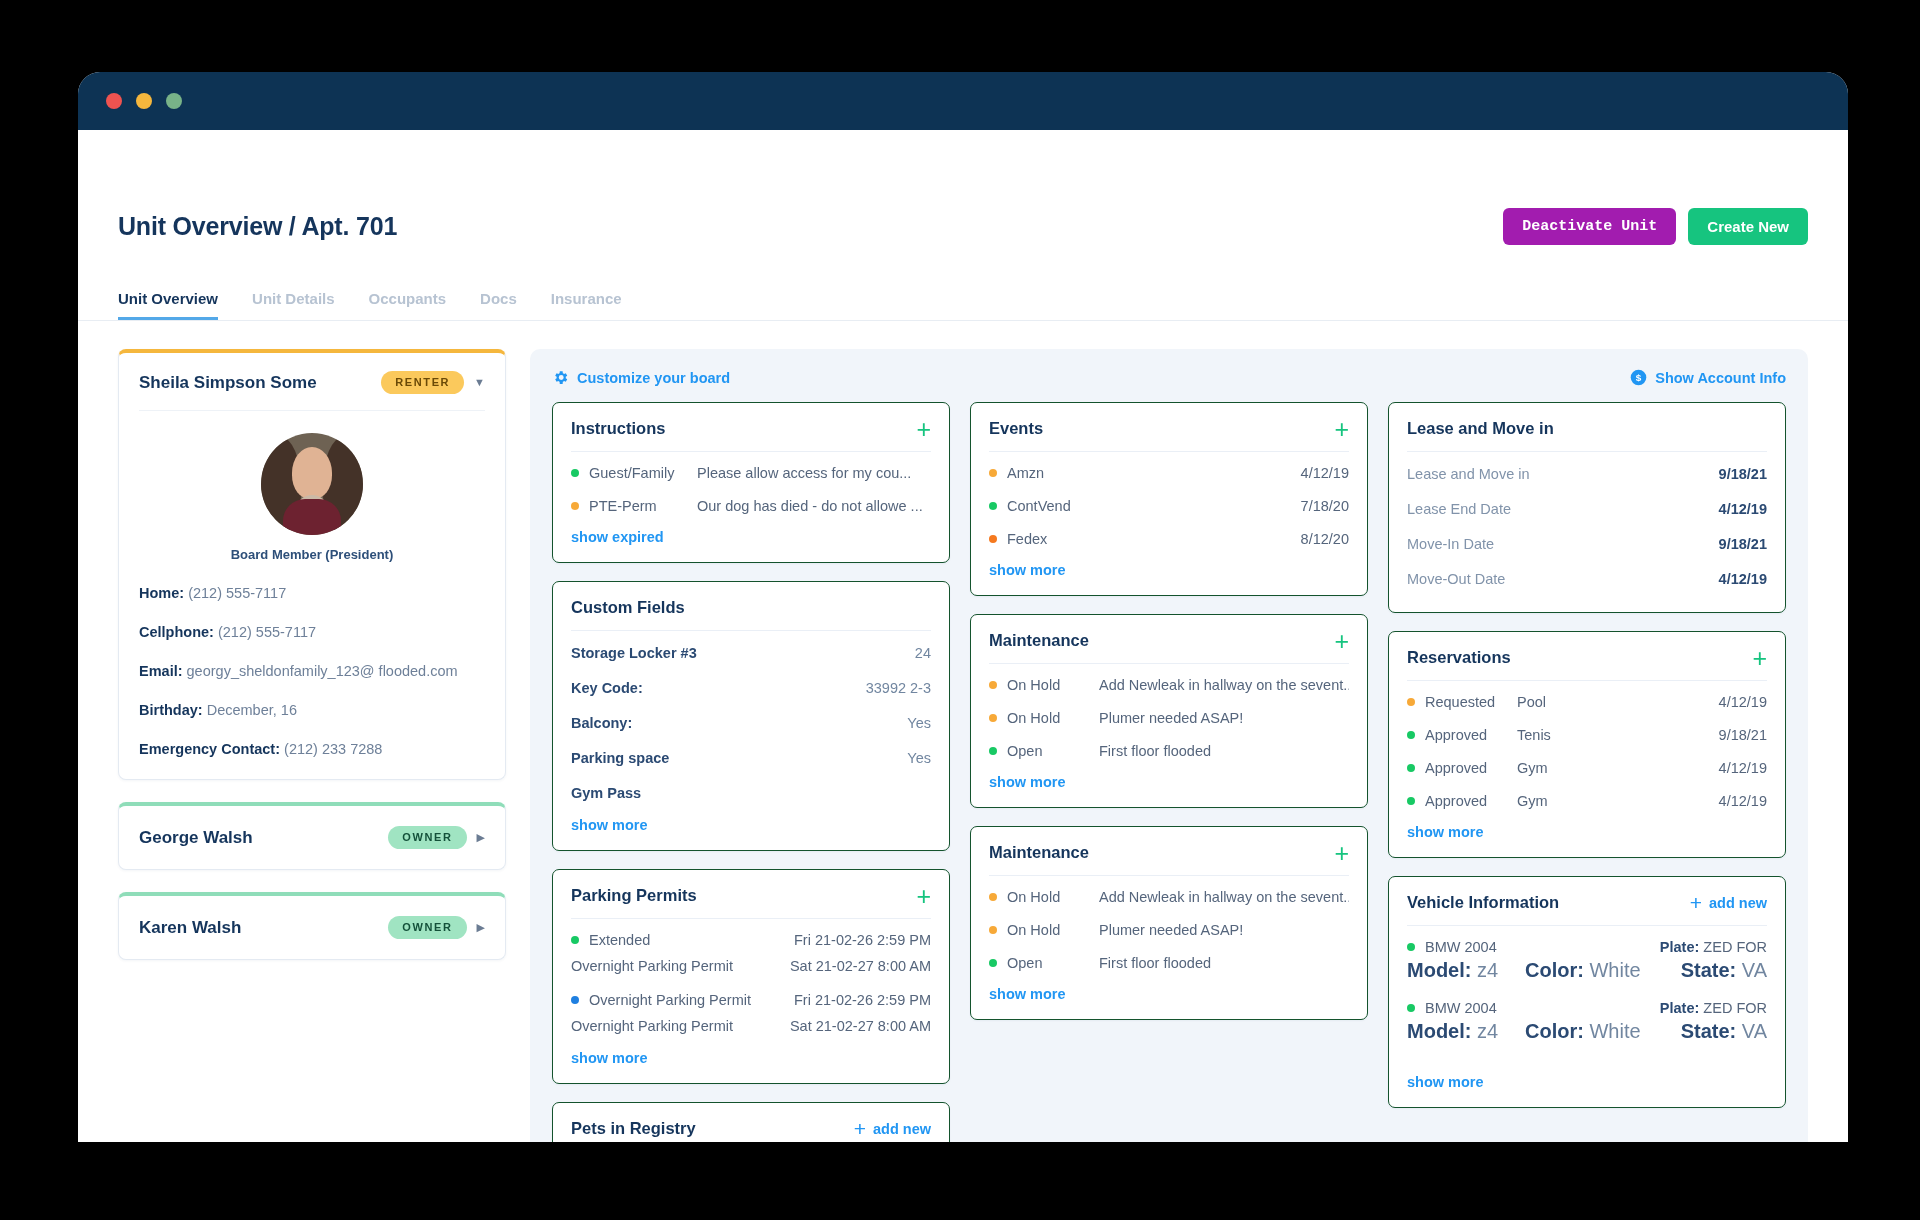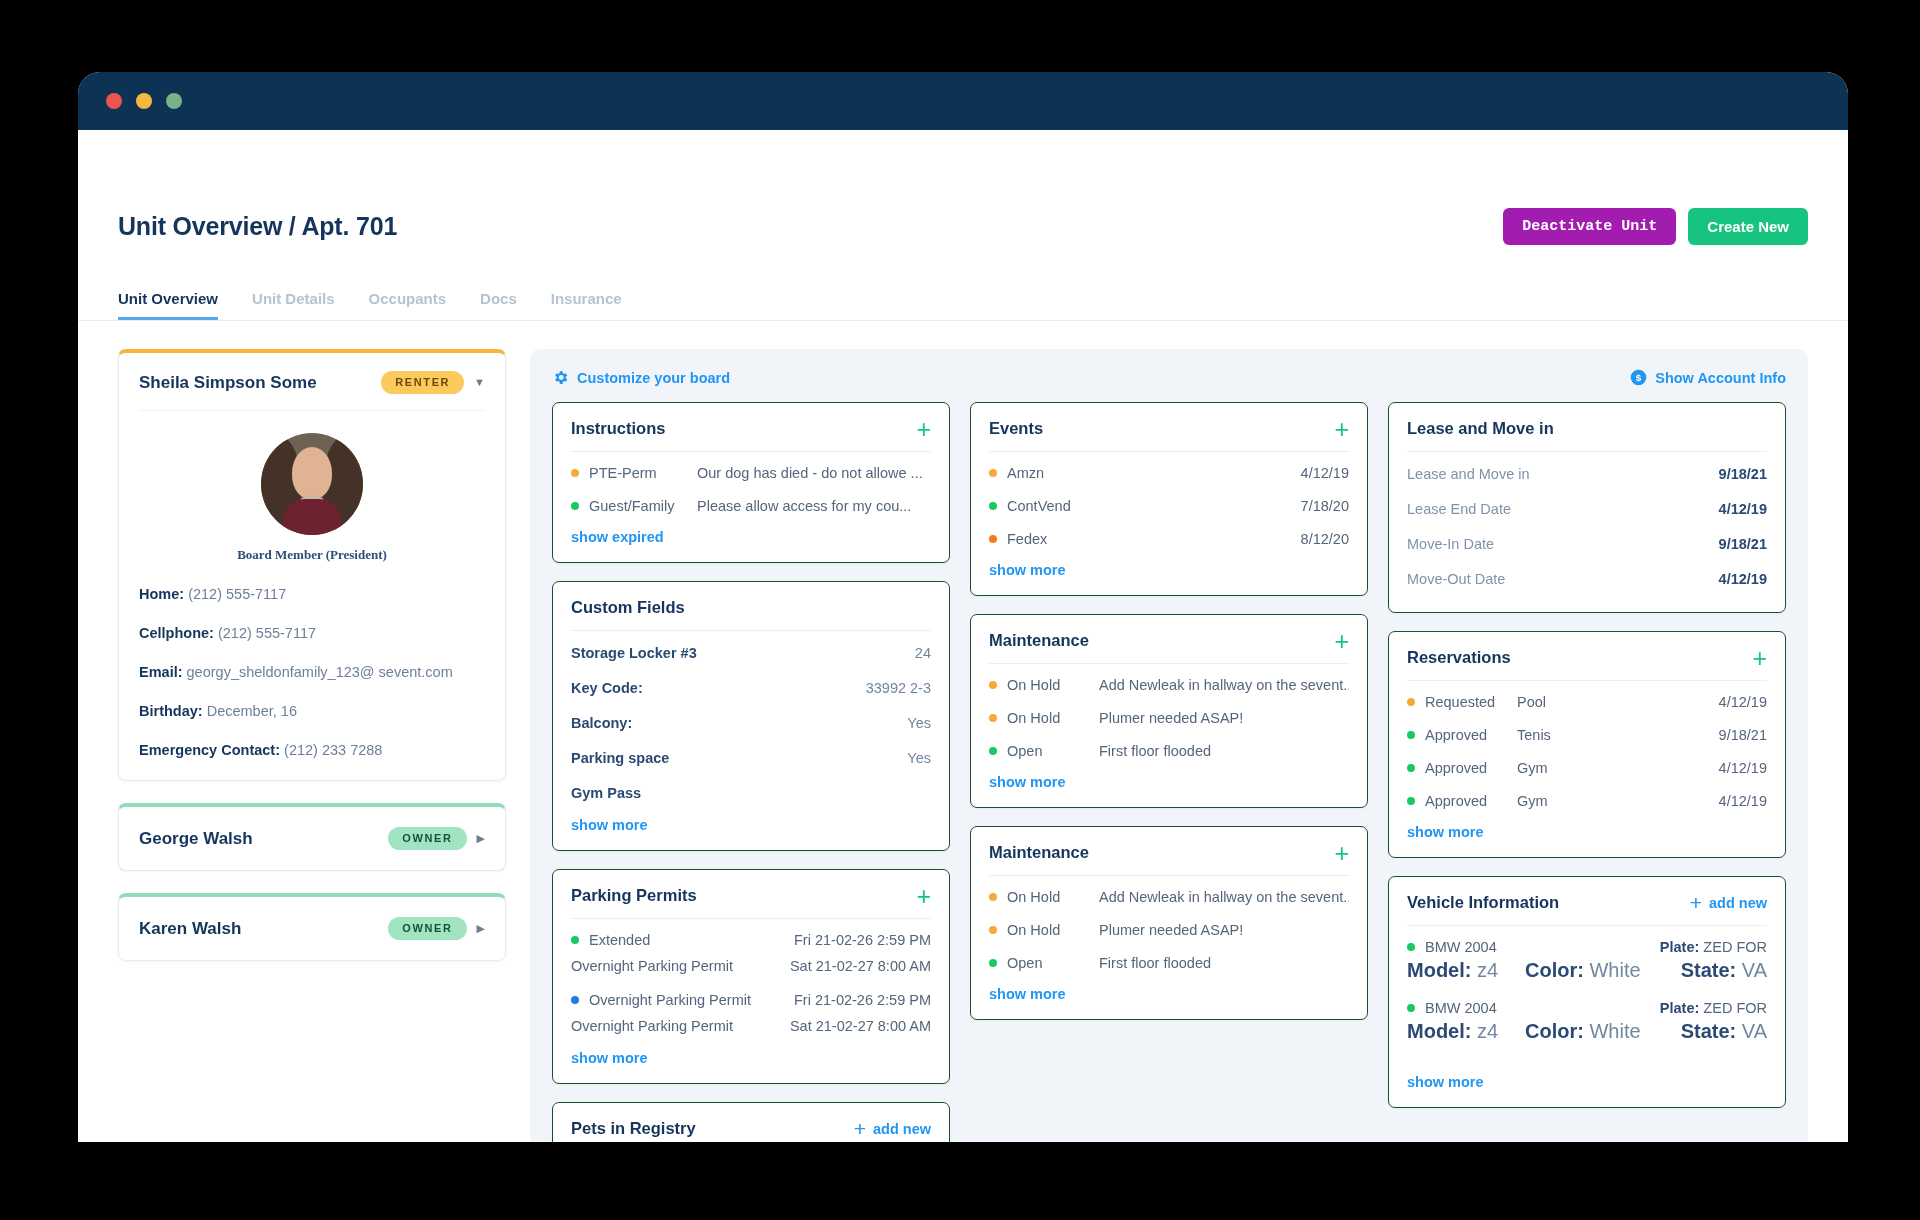--- a/index.html
+++ b/index.html
@@ -113,21 +113,21 @@
   .person-name { font-size: 17px; font-weight: bold; color: #15355c; }
   .badge-row { display: flex; align-items: center; gap: 10px; }
   .badge {
     font-size: 11px; font-weight: bold; letter-spacing: 1.6px;
     padding: 6px 14px; border-radius: 12px; line-height: 1;
   }
   .badge.renter { background: #fbc95c; color: #6b4a07; }
   .badge.owner  { background: #a0e4c2; color: #14513a; }
   .caret { color: #6b7c93; font-size: 11px; line-height: 1; }
 
-  .avatar-wrap { text-align: center; padding-top: 22px; font-family: Liberation Serif, serif; }
+  .avatar-wrap { text-align: center; padding-top: 22px; }
   .avatar {
     width: 102px; height: 102px; border-radius: 50%;
     margin: 0 auto; overflow: hidden; position: relative;
     background: #6e6253;
   }
   .avatar .hairL, .avatar .hairR {
     position: absolute; top: 4px; width: 40px; height: 96px;
     background: #443228; border-radius: 50% 50% 40% 40%;
   }
   .avatar .hairL { left: 0; }
@@ -309,21 +309,21 @@
             <div class="field">
               <b>Home:</b>
               <span>(212) 555-7117</span>
             </div>
             <div class="field">
               <b>Cellphone:</b>
               <span>(212) 555-7117</span>
             </div>
             <div class="field">
               <b>Email:</b>
-              <span>georgy_sheldonfamily_123@ sevent.com</span>
+              <span>georgy_sheldonfamily_123@ flooded.com</span>
             </div>
             <div class="field">
               <b>Birthday:</b>
               <span>December, 16</span>
             </div>
             <div class="field">
               <b>Emergency Contact:</b>
               <span>(212) 233 7288</span>
             </div>
           </div>
@@ -376,28 +376,28 @@
 
             <div class="col">
 
               <div class="card">
                 <div class="card-head">
                   <div class="card-title">Instructions</div>
                   <div class="plus">+</div>
                 </div>
                 <div class="rows">
                   <div class="row">
+                    <span class="dotmark d-green"></span>
+                    <span class="r-label w-kind">Guest/Family</span>
+                    <span class="r-text">Please allow access for my cou...</span>
+                  </div>
+                  <div class="row">
                     <span class="dotmark d-amber"></span>
                     <span class="r-label w-kind">PTE-Perm</span>
                     <span class="r-text">Our dog has died - do not allowe ...</span>
-                  </div>
-                  <div class="row">
-                    <span class="dotmark d-green"></span>
-                    <span class="r-label w-kind">Guest/Family</span>
-                    <span class="r-text">Please allow access for my cou...</span>
                   </div>
                 </div>
                 <span class="show-more">show expired</span>
               </div>
 
               <div class="card">
                 <div class="card-head">
                   <div class="card-title">Custom Fields</div>
                 </div>
                 <div class="rows">

